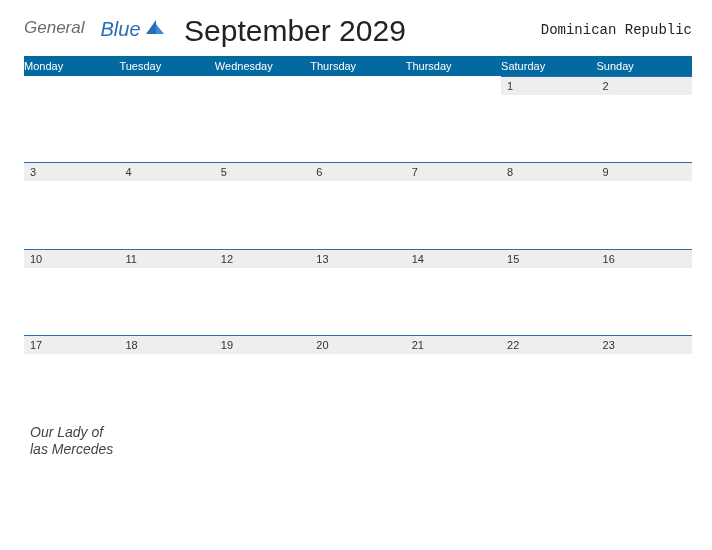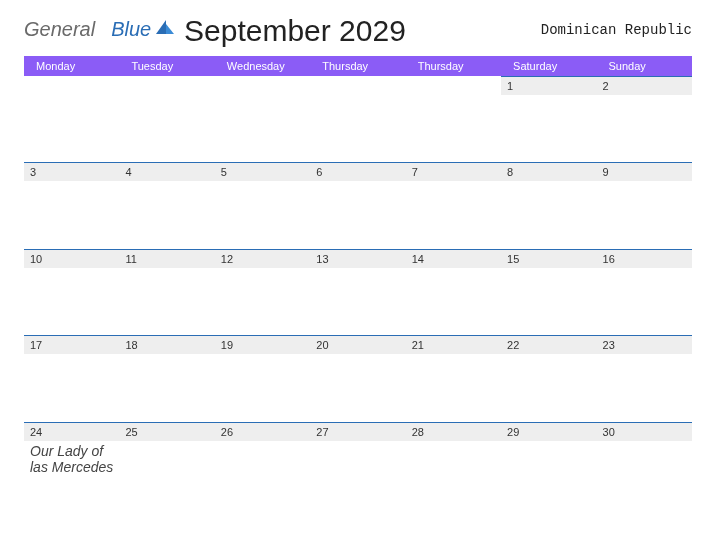--- a/index.html
+++ b/index.html
@@ -18,21 +18,21 @@
     margin-bottom: 8px;
   }
   .logo {
     display: flex;
     align-items: flex-start;
     gap: 2px;
     flex: 0 0 160px;
     padding-top: 6px;
   }
   .logo-general {
-    font-size: 20px;
+    font-size: 17px;
     color: #6a6a6a;
     font-weight: 400;
     font-style: italic;
   }
   .logo-blue {
     font-size: 20px;
     color: #2a6db5;
     font-weight: 400;
     font-style: italic;
     margin-left: 14px;
@@ -56,26 +56,26 @@
     padding-top: 10px;
     font-weight: 400;
     font-family: Liberation Mono, monospace;
   }
   .calendar {
     width: 100%;
     border-collapse: collapse;
     table-layout: fixed;
   }
   .dayhead th {
-    background: #8b5cf6;
+    background: #0369a1;
     color: #fff;
     font-size: 11px;
     font-weight: 400;
     text-align: left;
-    padding: 3px 12px;
+    padding: 3px 0;
     height: 20px;
   }
   .week td {
     border-top: 1px solid #2a6db5;
     background: #eeeeee;
     font-size: 11px;
     color: #333;
     text-align: left;
     vertical-align: top;
     padding: 3px 6px;
@@ -195,29 +195,20 @@
   <tr class="body">
     <td></td>
     <td></td>
     <td></td>
     <td></td>
     <td></td>
     <td></td>
     <td></td>
   </tr>
 
-  <tr class="week">
-    <td>24</td>
-    <td>25</td>
-    <td>26</td>
-    <td>27</td>
-    <td>28</td>
-    <td>29</td>
-    <td>30</td>
-  </tr>
   <tr class="body">
     <td>Our Lady of las Mercedes</td>
     <td></td>
     <td></td>
     <td></td>
     <td></td>
     <td></td>
     <td></td>
   </tr>
 </tbody>

